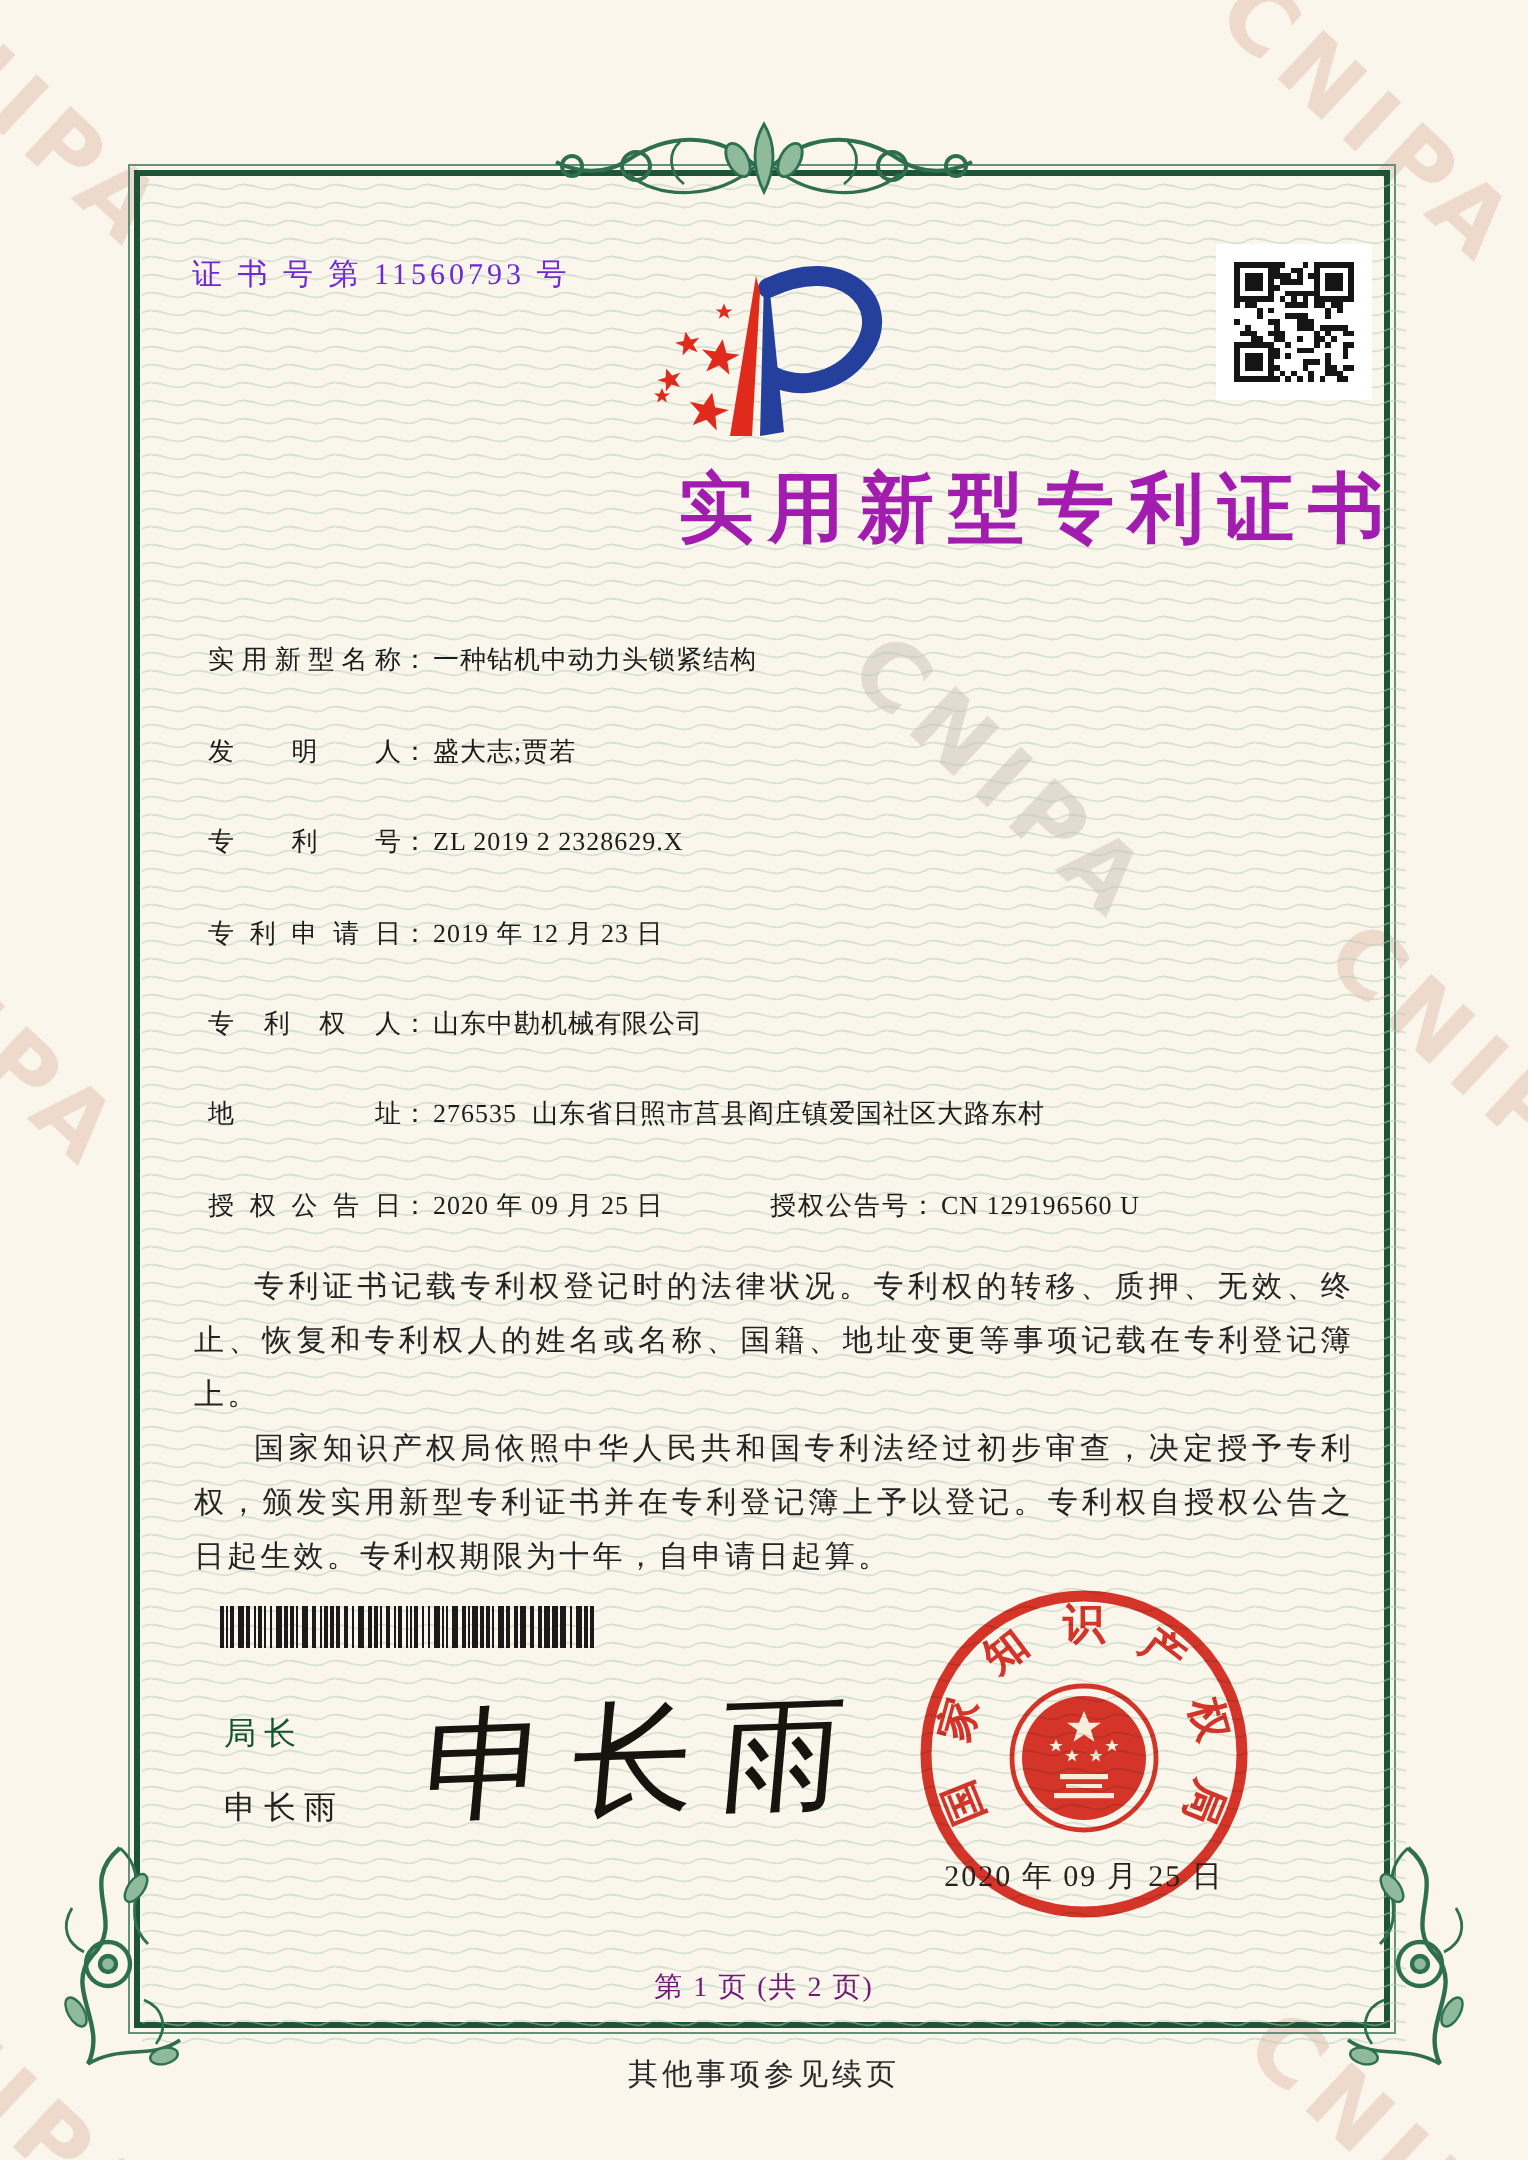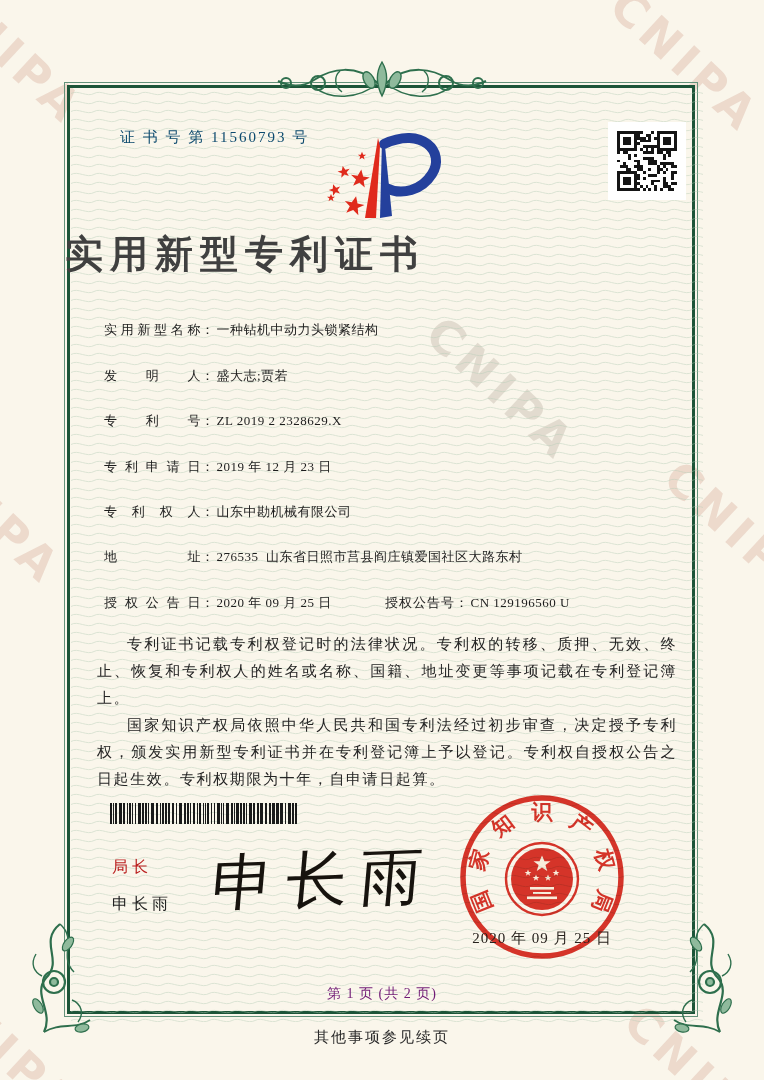--- a/index.html
+++ b/index.html
@@ -16,48 +16,48 @@
       white-space:nowrap;z-index:0;user-select:none}
   .wm1{left:-40px;top:-30px}.wm2{left:636px;top:-22px}.wm3{left:452px;top:306px;color:rgba(206,196,184,.55)}
   .wm4{left:-62px;top:430px}.wm5{left:690px;top:450px}.wm6{left:-46px;top:966px}.wm7{left:650px;top:994px}
 
   
   .frame{position:absolute;left:64px;top:82px;width:634px;height:935px;border:1px solid #63927a;z-index:1}
   .frame-inner{position:absolute;inset:2px;border:3px solid var(--border-green)}
   .guilloche{position:absolute;inset:6px;opacity:.5;pointer-events:none}
 
   
-  .cert-no{position:absolute;left:120px;top:128px;font-size:15px;letter-spacing:2px;color:#0c4a6e;z-index:3}
+  .cert-no{position:absolute;left:96px;top:128px;font-size:15px;letter-spacing:2px;color:#6d28d9;z-index:3}
   .logo{position:absolute;left:320px;top:126px;width:142px;height:102px;z-index:3}
   .qr{position:absolute;left:608px;top:122px;width:78px;height:78px;background:#fff;z-index:3;
       display:flex;align-items:center;justify-content:center}
   .qr svg{width:60px;height:60px}
 
-  .title{position:absolute;left:65px;top:229px;width:634px;text-align:left;font-size:38px;font-weight:bold;
-         letter-spacing:7px;color:#404040;z-index:3}
+  .title{position:absolute;left:65px;top:229px;width:634px;text-align:right;font-size:38px;font-weight:bold;
+         letter-spacing:7px;color:#a21caf;z-index:3}
 
   
   .frow{position:absolute;left:104px;width:580px;font-size:13px;color:#1d1d1d;letter-spacing:.5px;z-index:3;white-space:nowrap}
   .flabel{display:inline-block;width:97px;text-align:justify;text-align-last:justify;vertical-align:top}
   .fcolon{display:inline-block;margin:0 2px 0 0}
   .fvalue{white-space:pre-wrap}
   .r1{top:321px}.r2{top:367px}.r3{top:412px}.r4{top:458px}.r5{top:503px}.r6{top:548px}.r7{top:594px}
   .pair2{position:absolute;left:281px;top:0;white-space:nowrap}
   .pair2 .flabel{width:auto;text-align-last:auto;letter-spacing:1px}
 
   
   .bodytext{position:absolute;left:97px;top:631px;width:580px;font-size:15px;line-height:27px;
             letter-spacing:1.6px;color:#242424;z-index:3;text-align:justify}
   .bodytext p{text-indent:2em}
 
   
   .barcode{position:absolute;left:110px;top:803px;width:192px;height:21px;z-index:3}
 
   
-  .officer-title{position:absolute;left:112px;top:857px;font-size:16px;letter-spacing:4px;color:#b91c1c;z-index:3}
+  .officer-title{position:absolute;left:112px;top:857px;font-size:16px;letter-spacing:4px;color:#14532d;z-index:3}
   .officer-name{position:absolute;left:112px;top:894px;font-size:16px;letter-spacing:4px;color:#222;z-index:3}
   .signature{position:absolute;left:212px;top:838px;font-size:62px;color:#17130e;letter-spacing:12px;
              transform:rotate(-2deg) skewX(-7deg);z-index:3;font-weight:500}
 
   
   .seal{position:absolute;left:456px;top:791px;width:172px;height:172px;z-index:3;mix-blend-mode:multiply;opacity:.93}
   .seal-date{position:absolute;left:456px;top:929px;width:172px;text-align:center;font-size:15px;
              letter-spacing:1px;color:#27221d;z-index:4;white-space:nowrap}
 
   

